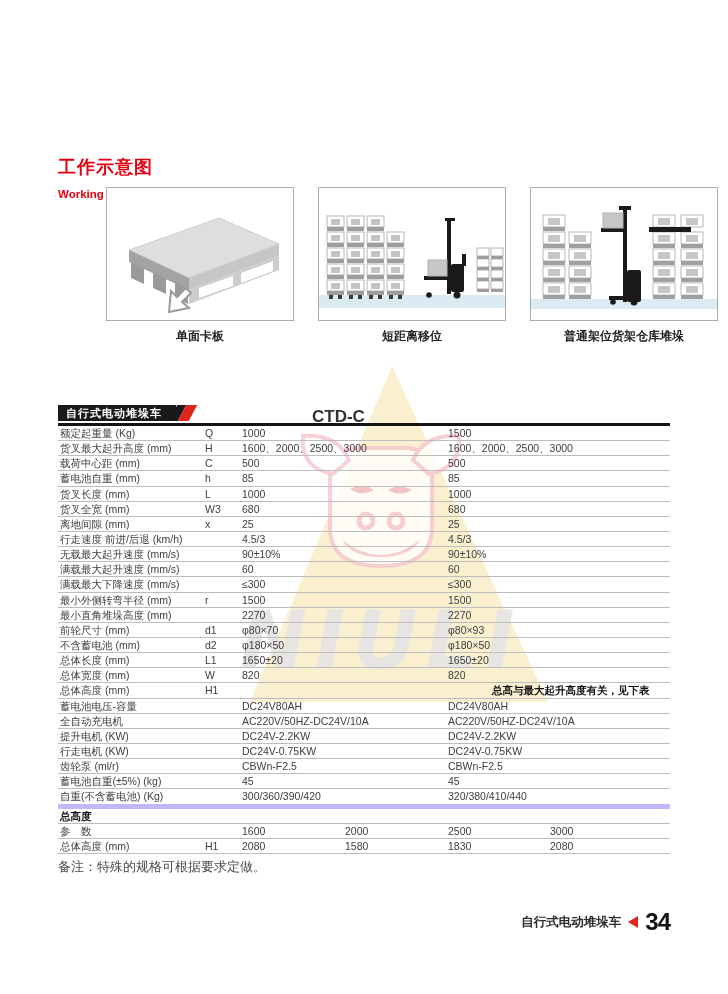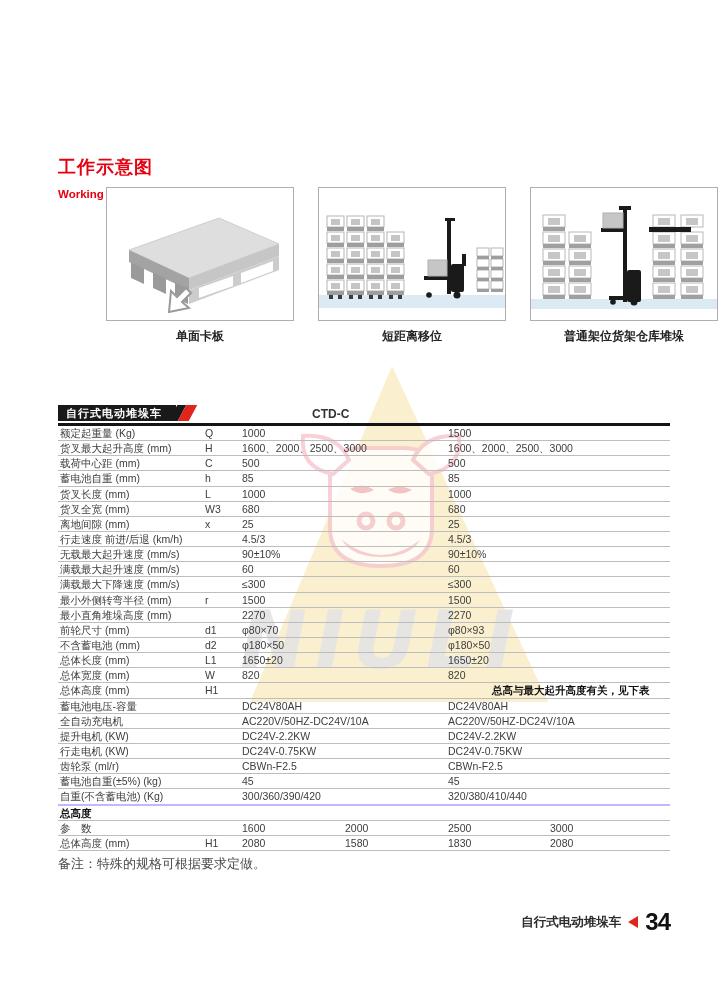--- a/index.html
+++ b/index.html
@@ -22,32 +22,32 @@
   .sketch .frame{width:186px;height:132px;border:1px solid #adadad;background:#fff;}
   .sketch .cap{margin-top:7px;text-align:center;font-size:12px;font-weight:bold;color:#222;}
 
   
   .spec{left:58px;top:404px;width:612px;}
   .spec-head{position:relative;height:19px;}
   .banner{position:absolute;left:0;top:1px;width:118px;height:16px;background:#191919;}
   .banner::before{content:"";position:absolute;right:-6px;top:0;width:9px;height:16px;background:#191919;transform:skewX(-28deg);}
   .banner::after{content:"";position:absolute;right:-17px;top:0;width:11px;height:16px;background:#e0251b;transform:skewX(-28deg);}
   .banner span{display:block;padding-left:8px;line-height:16px;font-size:11px;font-weight:bold;color:#fff;letter-spacing:1px;}
-  .model{position:absolute;left:254px;top:3px;font-size:12px;font-weight:bold;color:#333;}
+  .model{position:absolute;left:254px;top:3px;font-size:17px;font-weight:bold;color:#333;}
   .rule{height:3px;background:#141414;}
 
   .row{position:relative;height:14.15px;border-bottom:1px solid #bdbdbd;font-size:10.5px;color:#3d3d3d;}
   .row span{position:absolute;top:0;line-height:14.6px;white-space:nowrap;}
   .c-label{left:2px;}
   .c-sym{left:147px;}
   .c-v1,.c-w0{left:184px;}
   .c-w1{left:287px;}
   .c-v2,.c-w2{left:390px;}
   .c-w3{left:492px;}
-  .row.section{border-top:2px solid #c4b5fd;margin-top:-1px;}
+  .row.section{border-top:5px solid #c4b5fd;margin-top:-1px;}
   .row.section .c-label{font-weight:bold;color:#0f0f0f;}
   .vb{font-weight:bold;color:#0f0f0f;margin-left:44px;}
 
   .note{margin-top:4px;font-size:13px;color:#4a4a4a;}
 
   
   .accessories{left:58px;top:850px;}
   .accessories .t{font-size:14px;font-weight:bold;color:#e60012;letter-spacing:1px;}
   .accessories .items{margin-top:13px;font-size:11.5px;color:#3c3c3c;}
   .accessories .items span{margin-right:19px;}

